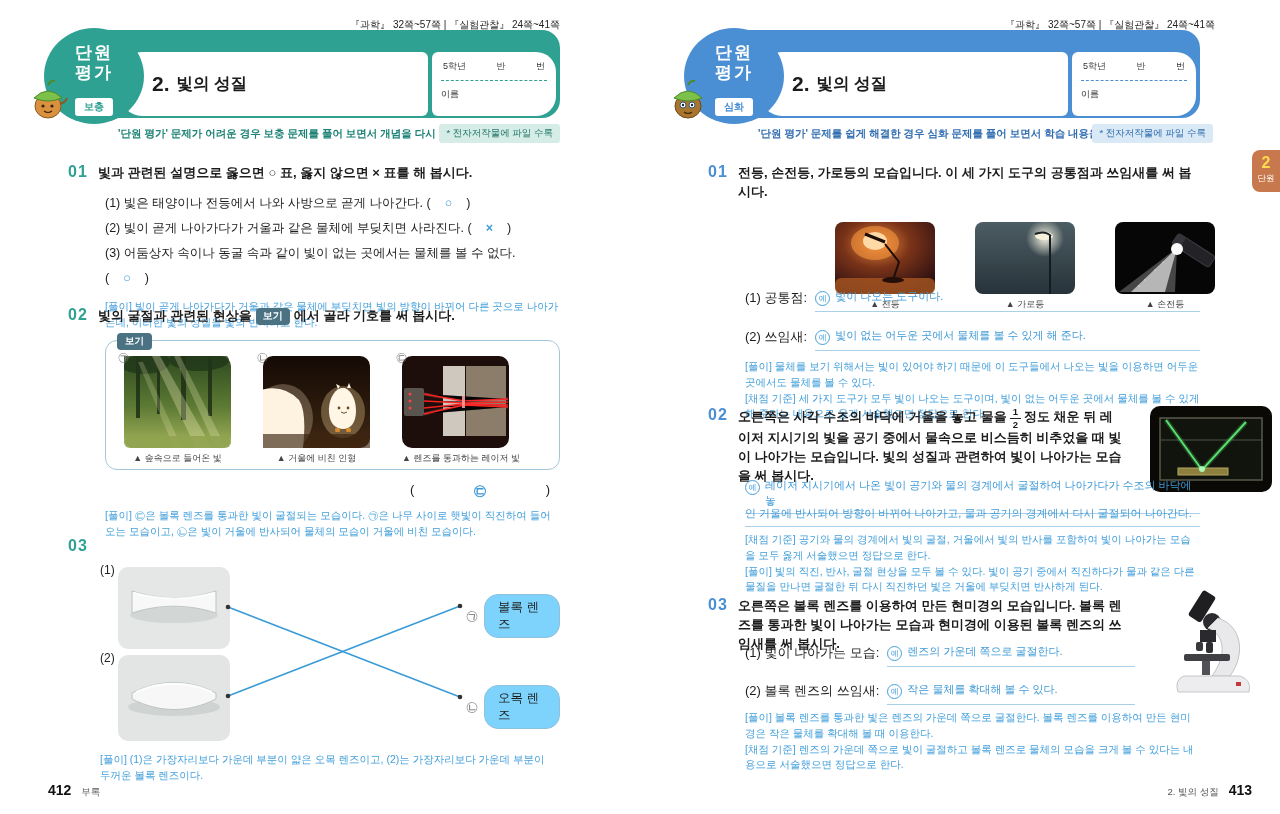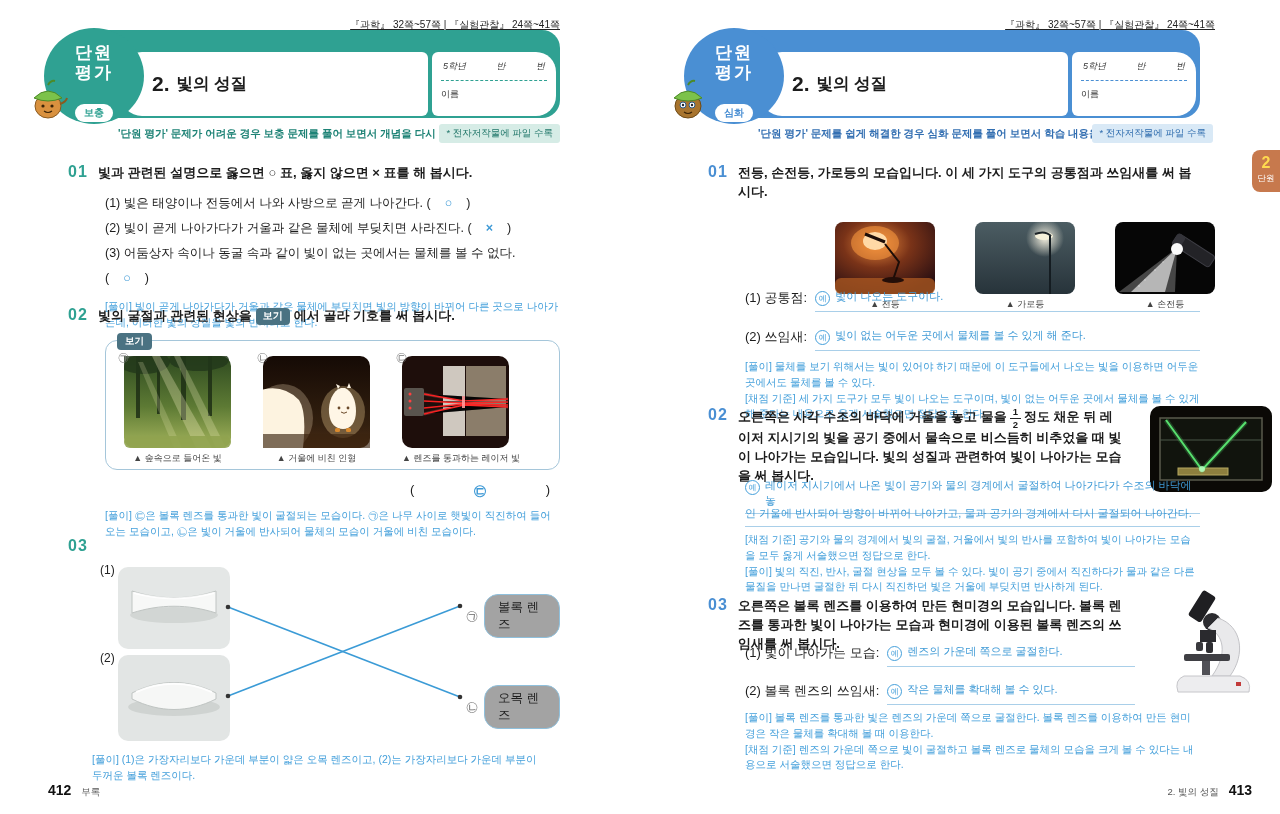--- a/index.html
+++ b/index.html
@@ -3,38 +3,38 @@
 <meta charset="utf-8">
 <style>
   html,body{margin:0;padding:0;}
   body{width:1280px;height:814px;background:#fff;position:relative;overflow:hidden;
        font-family:"Liberation Sans","DejaVu Sans",sans-serif;color:#1c1c1c;}
   .page{position:absolute;top:0;width:640px;height:814px;}
   #pageL{left:0;}  #pageR{left:640px;}
   .teal{--ac:#2fa192;--acd:#1e8376;--tint:#d6ece6;--tintText:#1f7568;}
   .blue{--ac:#4a8fd3;--acd:#336fb2;--tint:#d9e9f6;--tintText:#2d6bad;}
 
-  .pageref{position:absolute;top:18px;font-size:10px;color:#222;text-decoration:underline;}
+  .pageref{position:absolute;top:18px;font-size:10px;color:#222;}
   #pageL .pageref{right:80px;} #pageR .pageref{right:65px;}
 
   .band{position:absolute;left:88px;top:30px;width:472px;height:88px;border-radius:18px;background:var(--ac);}
   .logo{position:absolute;left:44px;top:28px;width:100px;height:96px;border-radius:50%;background:var(--ac);
         color:#fff;text-align:center;z-index:2;}
   .logo .l1{font-weight:bold;font-size:17px;line-height:20px;letter-spacing:2px;}
   .logo .l1.first{margin-top:15px;}
   .level{display:inline-block;background:#fff;color:var(--ac);font-size:10px;font-weight:bold;
-         border-radius:9px;padding:2px 9px;margin-top:21px;}
+         border-radius:3px;padding:2px 9px;margin-top:15px;}
   .mascot{position:absolute;left:28px;top:76px;z-index:3;}
   .titlebox{position:absolute;left:120px;top:52px;width:308px;height:64px;background:#fff;
             border-radius:22px 6px 6px 22px;display:flex;align-items:center;padding-left:32px;box-sizing:border-box;z-index:1;}
   .tnum{font-size:21px;font-weight:bold;margin-right:7px;}
   .ttext{font-size:16.5px;font-weight:bold;}
   .namebox{position:absolute;left:432px;top:52px;width:124px;height:64px;background:#fff;
            border-radius:6px 20px 20px 6px;padding:7px 9px;box-sizing:border-box;font-size:9px;color:#333;z-index:1;}
-  .nrow1{display:flex;justify-content:space-between;padding:1px 2px 7px 2px;border-bottom:1px dashed var(--ac);font-style:italic;}
+  .nrow1{display:flex;justify-content:space-between;padding:1px 2px 7px 2px;border-bottom:1px dashed var(--ac);}
   .nrow2{padding-top:7px;}
   .instr{position:absolute;left:118px;top:127px;font-size:10.5px;font-weight:bold;color:var(--acd);}
   .filenote{position:absolute;top:124px;background:var(--tint);color:var(--tintText);font-size:9.5px;
             padding:3px 7px;border-radius:3px;}
   #pageL .filenote{right:80px;} #pageR .filenote{right:67px;}
 
   .unittab{position:absolute;left:612px;top:150px;width:28px;height:42px;background:#c7794d;
            border-radius:8px 0 0 8px;text-align:center;z-index:4;}
   .unittab .tn{color:#ffd94f;font-weight:bold;font-size:16px;line-height:20px;margin-top:3px;}
   .unittab .tl{color:#fff;font-size:8.5px;}
@@ -55,21 +55,21 @@
   .figs{display:flex;gap:32px;padding:15px 0 0 18px;}
   .fig{position:relative;width:107px;}
   .figmark{position:absolute;left:-6px;top:-6px;font-size:11px;color:#777;}
   .figcap{text-align:center;font-size:9px;color:#444;margin-top:4px;white-space:nowrap;}
   .ansrow{margin-left:342px;margin-top:12px;width:140px;display:flex;justify-content:space-between;font-size:13px;}
   .ansrow .mid{color:#3f9ad6;font-weight:bold;}
   .lensfig{position:absolute;}
   .lenslabel{position:absolute;font-size:12px;color:#222;}
   .opt{position:absolute;display:flex;align-items:center;gap:6px;}
   .opt .mk{color:#666;font-size:12px;}
-  .opt .bx{border:1.3px solid #8fc0dc;border-radius:14px;padding:4px 13px;font-size:12.5px;background:#a3a3a3;}
+  .opt .bx{border:1.3px solid #8fc0dc;border-radius:14px;padding:4px 13px;font-size:12.5px;background:#7dd3fc;}
   .connect{position:absolute;left:0;top:0;pointer-events:none;}
   .exmark{display:inline-flex;align-items:center;justify-content:center;width:13px;height:13px;flex:0 0 13px;
           border:1px solid #45a0db;border-radius:50%;color:#45a0db;font-size:8px;margin-right:5px;margin-top:2px;}
   .arow{display:flex;align-items:flex-start;margin-left:37px;font-size:13px;position:absolute;width:455px;}
   .arow .albl{white-space:nowrap;margin-right:8px;}
   .arow .fill{flex:1;display:flex;align-items:flex-start;border-bottom:1px solid #a9cfe9;padding-bottom:5px;
               color:#3f9ad6;font-size:11px;line-height:15px;}
   .ansfull{position:absolute;left:37px;width:455px;border-bottom:1px solid #a9cfe9;padding-bottom:5px;
            color:#3f9ad6;font-size:11px;line-height:15px;display:flex;align-items:flex-start;}
   .photos{display:flex;gap:40px;margin-left:127px;margin-top:20px;}
@@ -255,21 +255,21 @@
       <span class="bx">오목 렌즈</span>
     </div>
     <svg class="connect" width="492" height="210" viewBox="0 0 492 210">
       <line x1="160" y1="70" x2="392" y2="160" stroke="#3b9bd6" stroke-width="1.5"></line>
       <line x1="160" y1="159" x2="392" y2="69" stroke="#3b9bd6" stroke-width="1.5"></line>
       <circle cx="160" cy="70" r="2.3" fill="#333"></circle>
         <circle cx="160" cy="159" r="2.3" fill="#333"></circle>
       <circle cx="392" cy="69" r="2.3" fill="#333"></circle>
         <circle cx="392" cy="160" r="2.3" fill="#333"></circle>
     </svg>
-    <div class="sol" style="position:absolute;left:24px;top:207px;margin-left:0">[풀이] (1)은 가장자리보다 가운데 부분이 얇은 오목 렌즈이고, (2)는 가장자리보다 가운데 부분이 두꺼운 볼록 렌즈이다.</div>
+    <div class="sol" style="position:absolute;left:32px;top:207px;margin-left:0">[풀이] (1)은 가장자리보다 가운데 부분이 얇은 오목 렌즈이고, (2)는 가장자리보다 가운데 부분이 두꺼운 볼록 렌즈이다.</div>
   </div>
 
   <div class="footL">
     <span class="fpage">412</span>
     <span class="flab">부록</span>
   </div>
 </div>
 
 <div class="page blue" id="pageR">
   <div class="pageref">『과학』 32쪽~57쪽 | 『실험관찰』 24쪽~41쪽</div>

